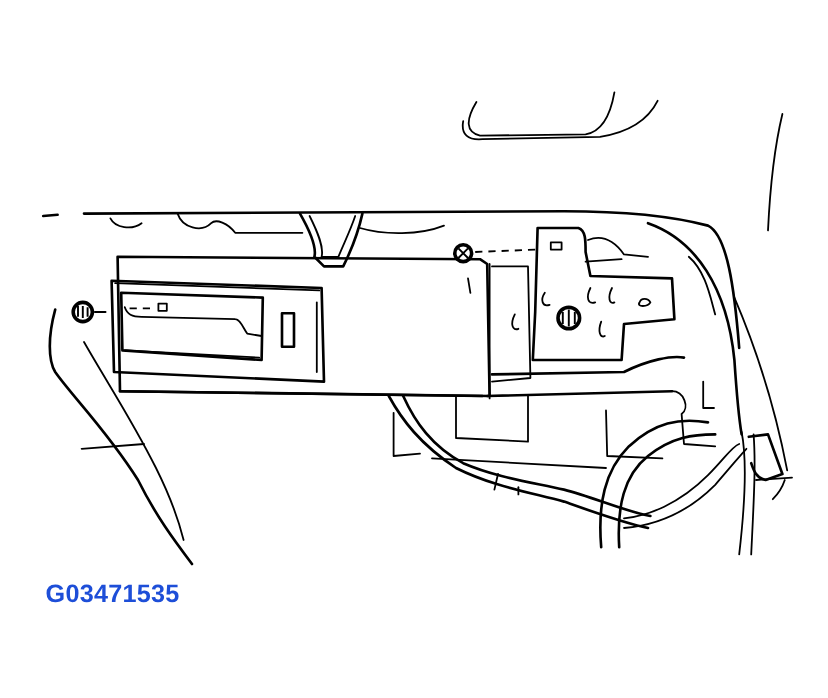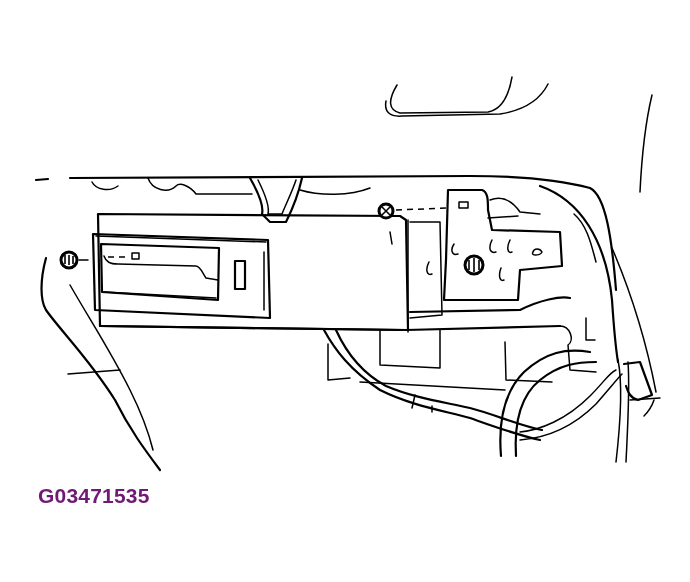--- a/index.html
+++ b/index.html
@@ -7,21 +7,21 @@
     .canvas { position: absolute; left: 0; top: 0; width: 690px; height: 582px; }
     .canvas svg { display: block; }
     .ln { fill: none; stroke: #000; stroke-width: 2.2; stroke-linecap: round; stroke-linejoin: round; }
     .ln-thin { fill: none; stroke: #000; stroke-width: 1.5; stroke-linecap: round; stroke-linejoin: round; }
     .ln-dash { fill: none; stroke: #000; stroke-width: 1.5; stroke-dasharray: 6 5; }
     .bolt { fill: #fff; stroke: #000; stroke-width: 3; }
     .bolt-in { fill: none; stroke: #000; stroke-width: 1.6; }
     .fig-id {
       position: absolute; left: 38px; top: 484px;
       font-family: "Liberation Sans", sans-serif; font-weight: bold;
-      font-size: 21px; color: #701a75; letter-spacing: 0.2px;
+      font-size: 21px; color: #1d4ed8; letter-spacing: 0.2px;
     }
   </style>
 </head>
 <body>
 
 <div class="canvas">
   <svg width="690" height="582" viewBox="0 0 690 582">
 
     <g>
       <path class="ln-thin" d="M397,85 C388,100 388,110 400,113 L488,112 C500,110 508,100 512,77"></path>

